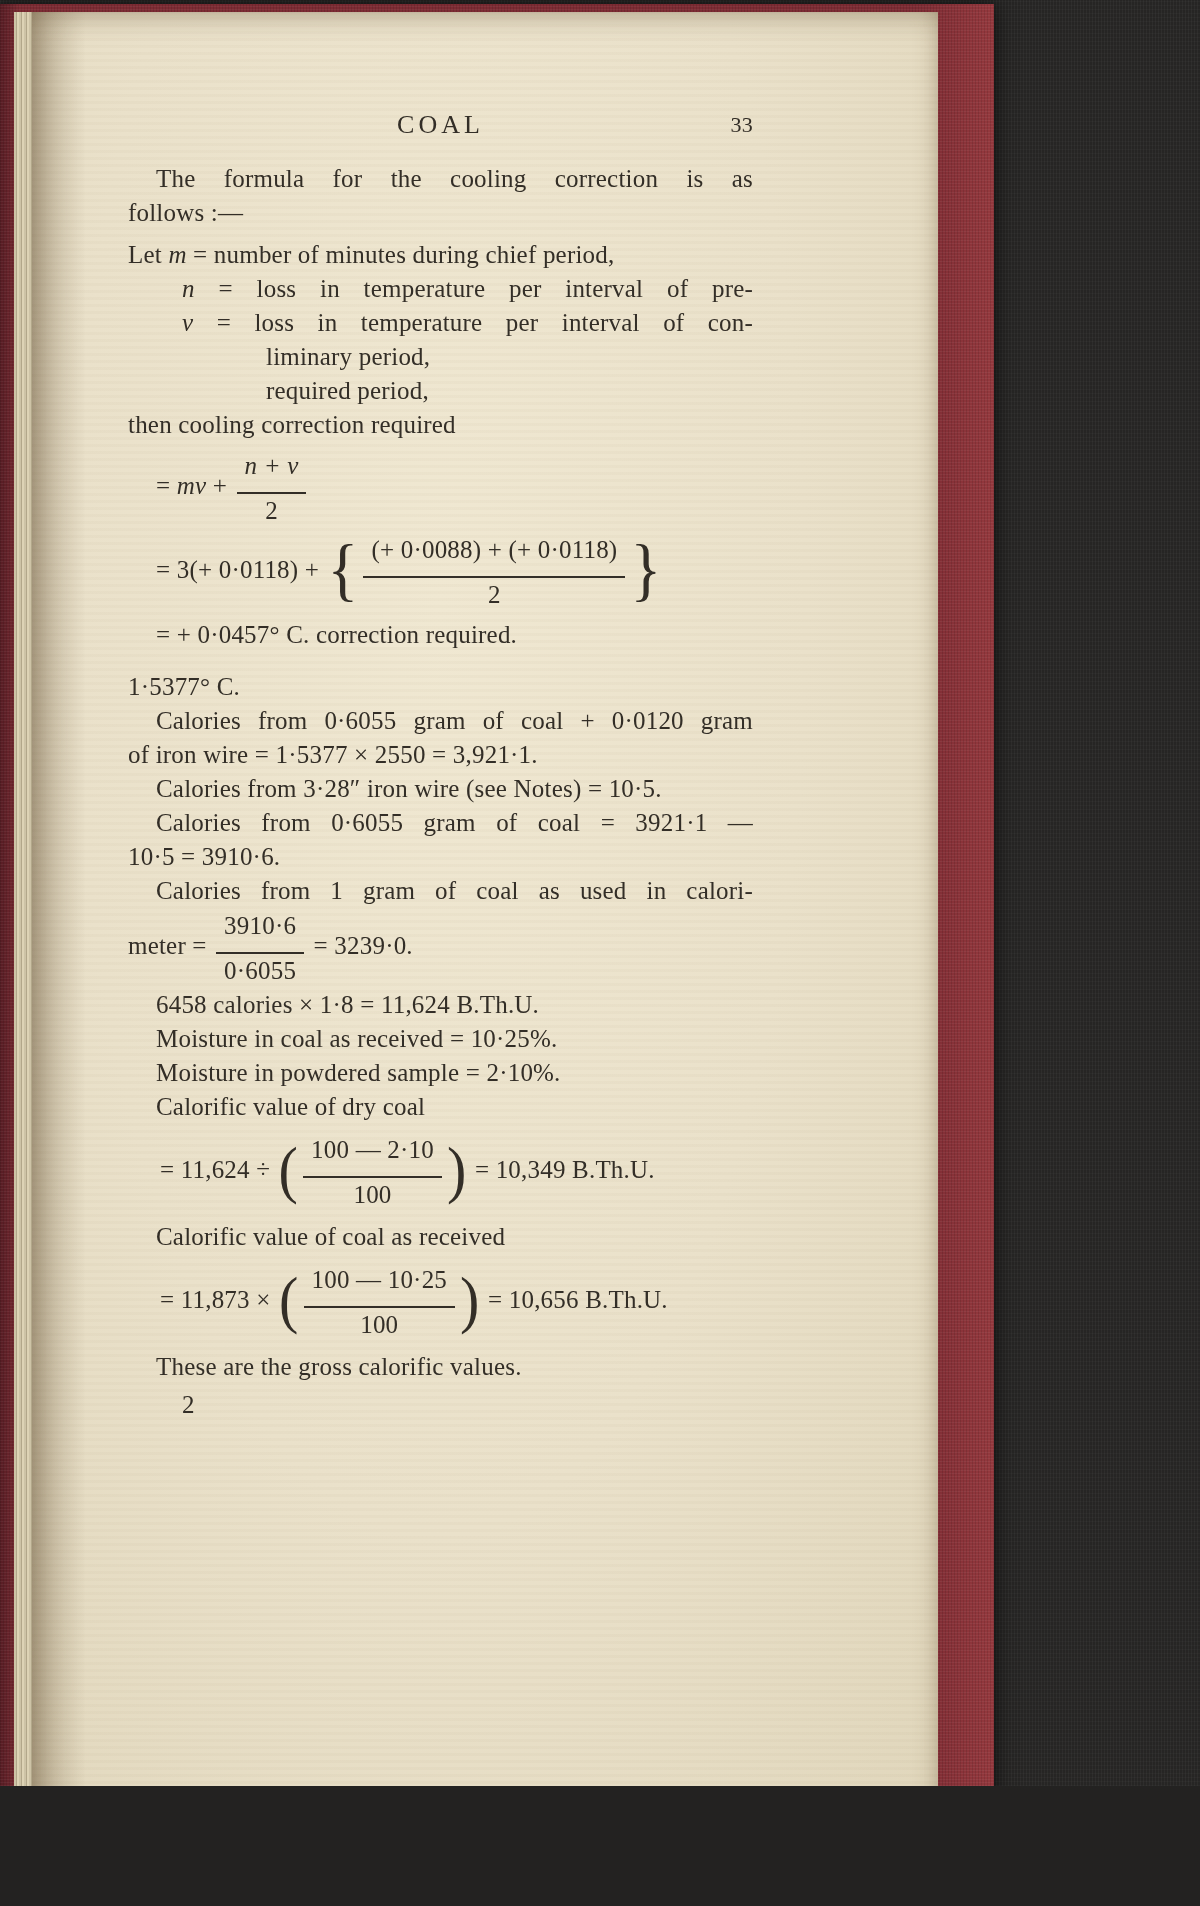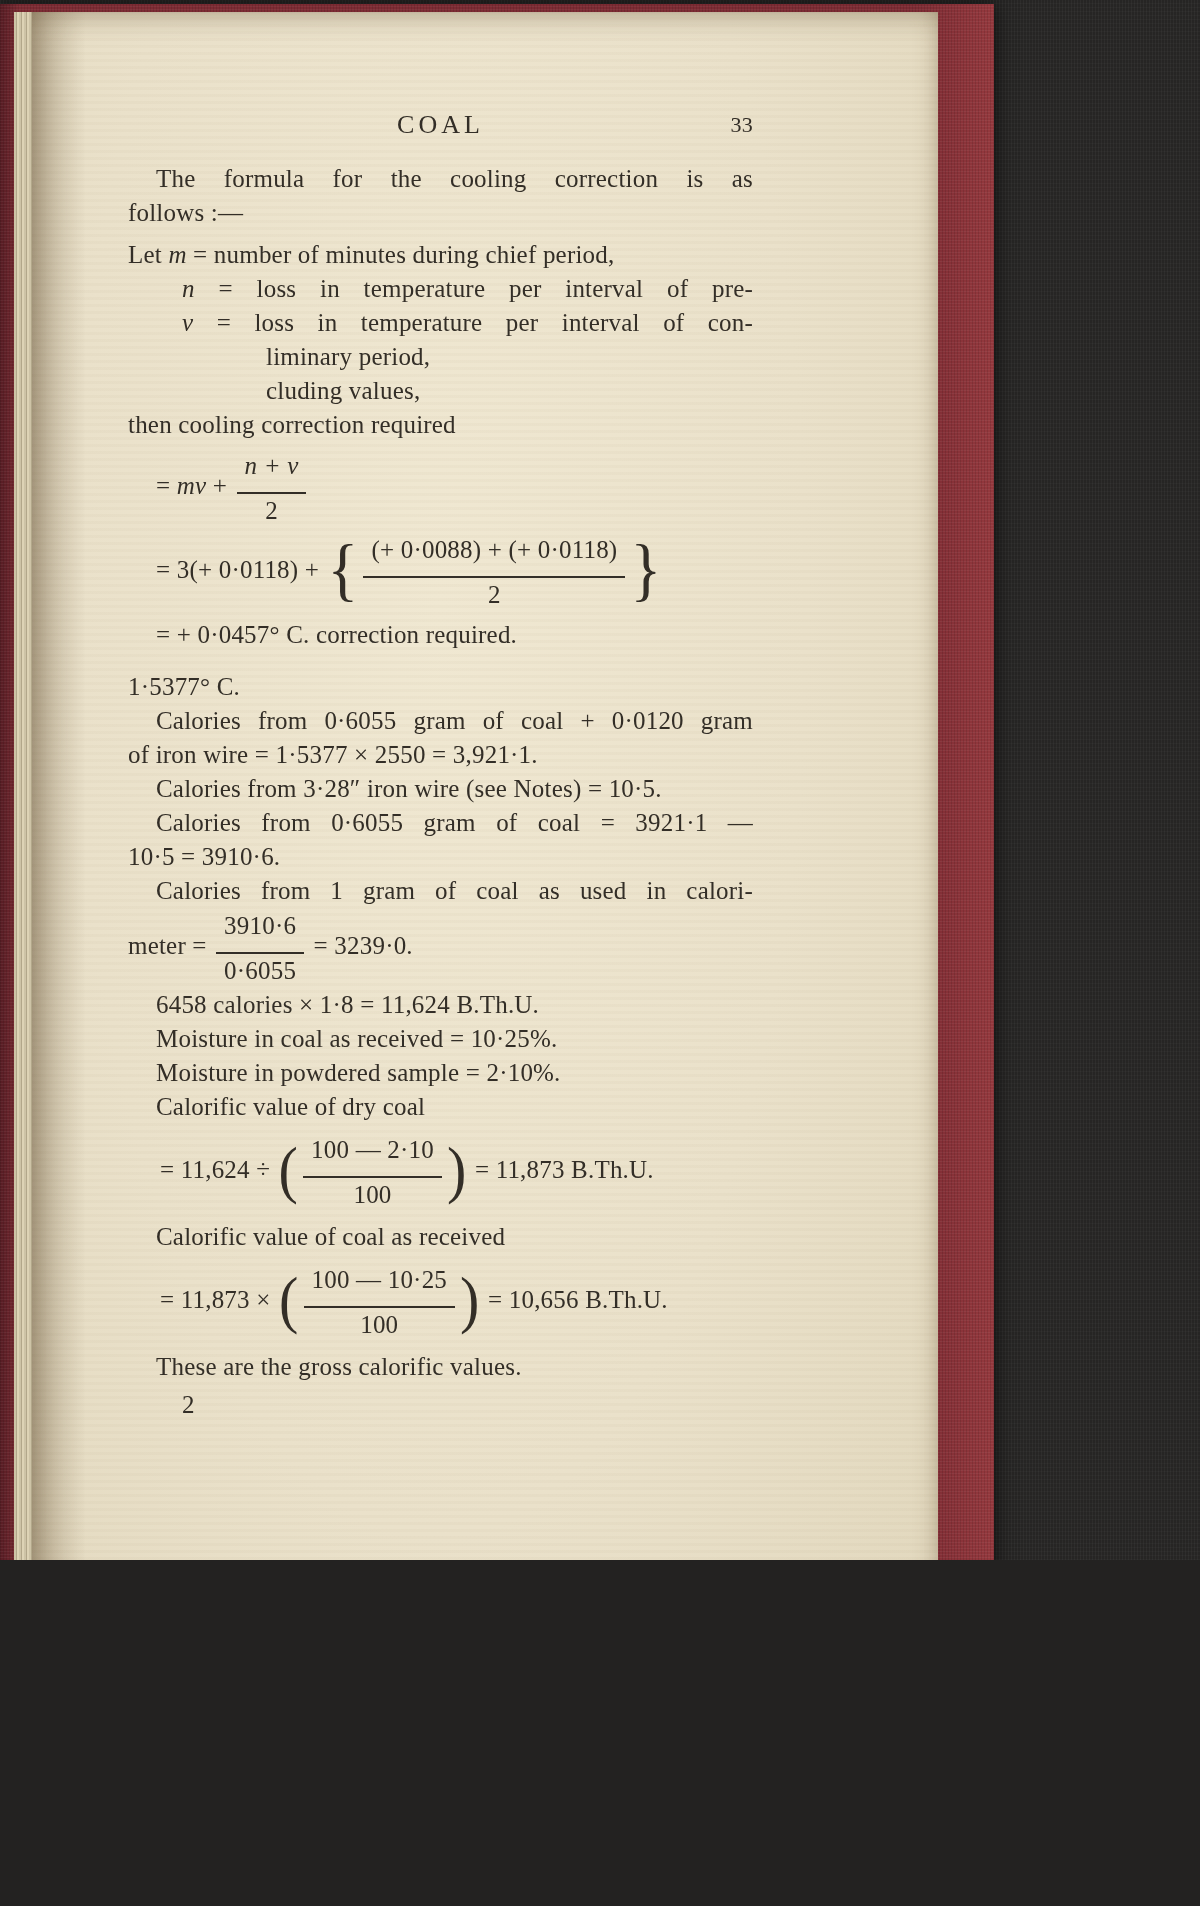--- a/index.html
+++ b/index.html
@@ -2,21 +2,21 @@
 <html><head>
 <meta charset="utf-8">
 <style>
   html, body { margin: 0; padding: 0; }
   body {
     width: 1200px; height: 1906px;
     background: #232221;
     font-family: "Liberation Serif", "DejaVu Serif", serif;
   }
   .scene {
-    position: relative; width: 1200px; height: 1560px; overflow: hidden;
+    position: relative; width: 1200px; height: 1786px; overflow: hidden;
     background:
       repeating-linear-gradient(90deg, rgba(255,255,255,0.035) 0 1px, rgba(0,0,0,0) 1px 3px),
       repeating-linear-gradient(0deg, rgba(255,255,255,0.025) 0 1px, rgba(0,0,0,0) 1px 4px),
       #262524;
   }
   .cover {
     position: absolute; left: 0; top: 4px; width: 994px; height: 1884px;
     background:
       repeating-linear-gradient(90deg, rgba(0,0,0,0.10) 0 1px, rgba(0,0,0,0) 1px 3px),
       repeating-linear-gradient(0deg, rgba(255,255,255,0.05) 0 1px, rgba(0,0,0,0) 1px 3px),
@@ -103,21 +103,21 @@
       <p class="para">
         <span class="line jst ind">The formula for the cooling correction is as</span>
         <span class="line">follows :—</span>
       </p>
 
       <div class="defs">
         <div class="line"><span>Let </span><span class="var">m</span><span> = number of minutes during chief period,</span></div>
         <div class="line hang jst"><span class="var">n</span><span> = loss in temperature per interval of pre-</span></div>
         <div class="line hang jst"><span class="var">v</span><span> = loss in temperature per interval of con-</span></div>
         <div class="line cont">liminary period,</div>
-        <div class="line cont">cluding values,</div>
+        <div class="line cont">required period,</div>
         <div class="line">then cooling correction required</div>
       </div>
 
       <div class="eq">
         <span>= </span><span class="var">mv</span><span> + </span><span class="frac"><span class="num it">n + v</span><span class="den">2</span></span>
       </div>
 
       <div class="eq">
         <span>= 3(+ 0·0118) + </span><span class="brace">{</span><span class="frac"><span class="num">(+ 0·0088) + (+ 0·0118)</span><span class="den">2</span></span><span class="brace">}</span>
       </div>
@@ -160,21 +160,21 @@
 
       <p class="para">
         <span class="line ind">Moisture in powdered sample = 2·10%.</span>
       </p>
 
       <p class="para">
         <span class="line ind">Calorific value of dry coal</span>
       </p>
 
       <div class="eq-big">
-        <span>= 11,624 ÷ </span><span class="paren">(</span><span class="frac"><span class="num">100 — 2·10</span><span class="den">100</span></span><span class="paren">)</span><span> = 11,873 B.Th.U.</span>
+        <span>= 11,624 ÷ </span><span class="paren">(</span><span class="frac"><span class="num">100 — 2·10</span><span class="den">100</span></span><span class="paren">)</span><span> = 10,349 B.Th.U.</span>
       </div>
 
       <p class="para">
         <span class="line ind">Calorific value of coal as received</span>
       </p>
 
       <div class="eq-big">
         <span>= 11,873 × </span><span class="paren">(</span><span class="frac"><span class="num">100 — 10·25</span><span class="den">100</span></span><span class="paren">)</span><span> = 10,656 B.Th.U.</span>
       </div>
 

